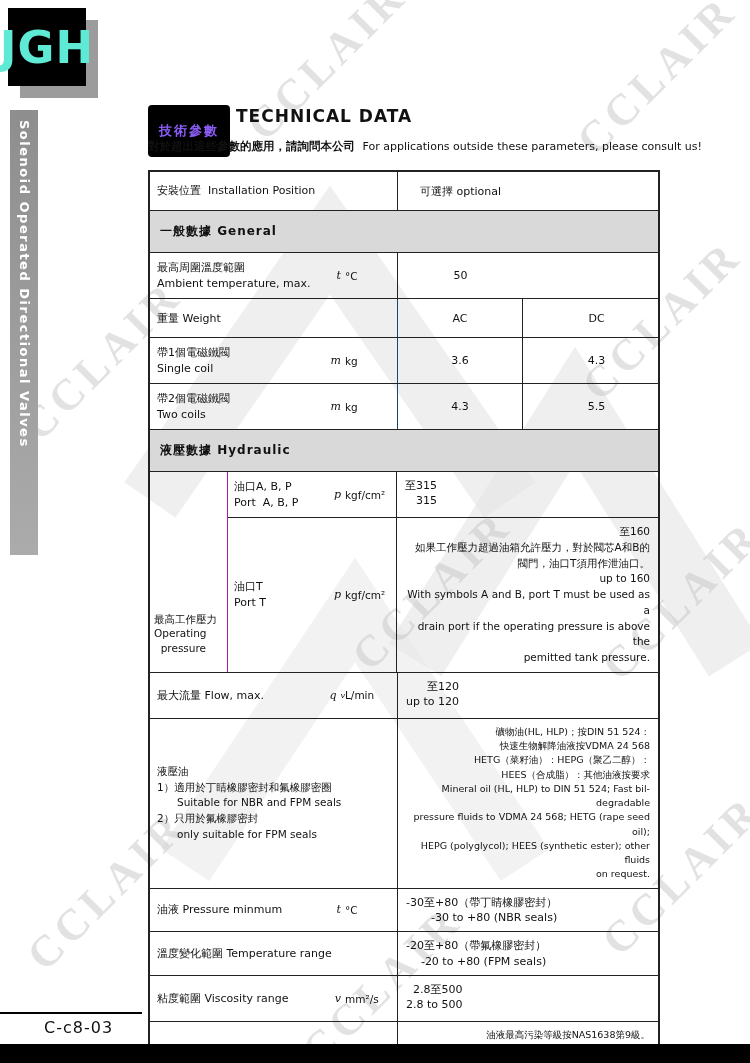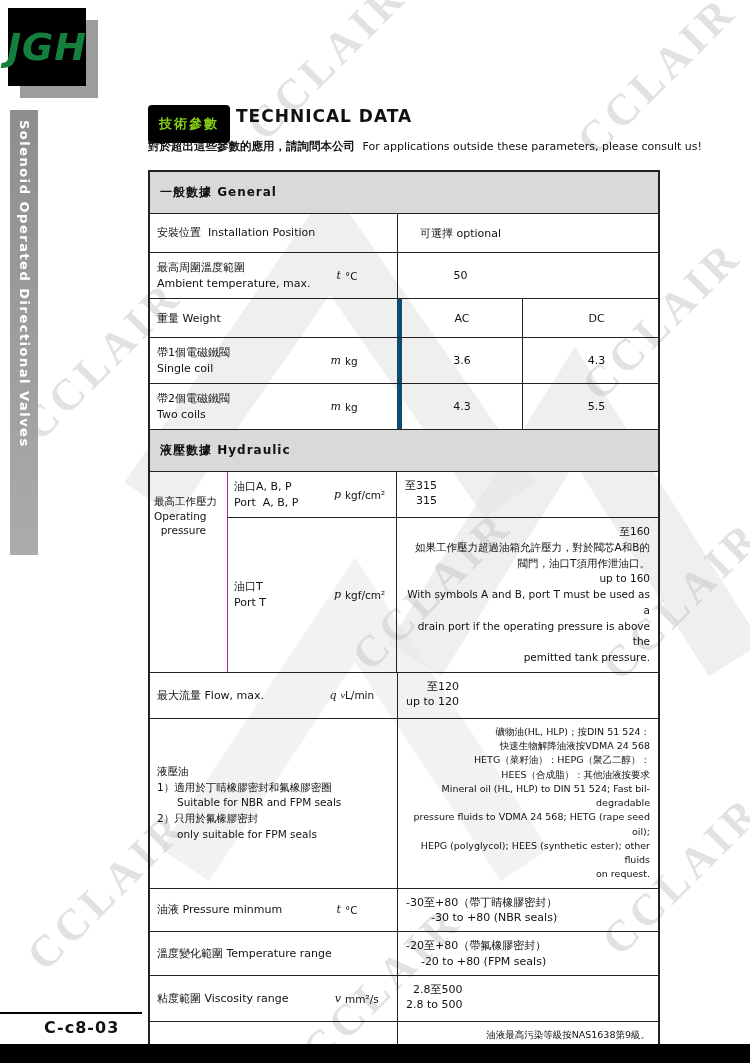--- a/index.html
+++ b/index.html
@@ -15,35 +15,35 @@
     font-family:"Liberation Serif", serif; font-weight:bold;
     font-size:44px; letter-spacing:5px; color:#c7c7c7; opacity:0.5;
     transform:rotate(-45deg);
   }
   
   .logo-shadow { position:absolute; left:20px; top:20px; width:78px; height:78px; background:#9c9c9c; z-index:3; }
   .logo {
     position:absolute; left:8px; top:8px; width:78px; height:78px; background:#000;
     z-index:4; display:flex; align-items:center; justify-content:center;
   }
-  .logo span { color:#15803d; font-weight:bold; font-size:38px; font-style:italic; letter-spacing:1px; }
+  .logo span { color:#5eead4; font-weight:bold; font-size:45px; letter-spacing:1px; }
   
   .sidebar {
     position:absolute; left:10px; top:110px; width:28px; height:445px; z-index:4;
     background:linear-gradient(180deg,#8e8e8e,#ababab);
     display:flex; justify-content:center;
   }
   .sidebar .vtext {
     writing-mode:vertical-rl; color:#fff; font-weight:bold; font-size:13px;
     letter-spacing:1.5px; padding-top:10px; white-space:nowrap;
   }
   
   .hdr-badge {
-    position:absolute; left:148px; top:105px; z-index:5; background:#000; color:#84cc16;
-    font-weight:bold; font-size:13px; padding:10px 11px; border-radius:4px; letter-spacing:2px;
+    position:absolute; left:148px; top:105px; z-index:5; background:#000; color:#8b5cf6;
+    font-weight:bold; font-size:13px; padding:17px 11px; border-radius:4px; letter-spacing:2px;
   }
   .hdr-title {
     position:absolute; left:236px; top:106px; z-index:5; font-weight:bold; font-size:17px;
     letter-spacing:1px; color:#111;
   }
   .hdr-sub { position:absolute; left:148px; top:139px; z-index:5; font-size:11px; }
   .hdr-sub .sub-zh { font-weight:bold; font-size:11.5px; margin-right:4px; }
   
   .table {
     position:absolute; left:148px; top:170px; width:512px; z-index:5;
@@ -53,36 +53,36 @@
   .trow:first-child { border-top:none; }
   .sec { background:#d9d9d9; font-weight:bold; font-size:12px; padding:12px 10px; min-height:40px; box-sizing:border-box; letter-spacing:1px; }
   .lbl { width:247px; box-sizing:border-box; padding:5px 4px 5px 7px; display:flex; align-items:center; }
   .lbl .ltext { flex:1; }
   .sym { font-family:"DejaVu Serif", serif; font-style:italic; font-size:11px; margin:0 4px 0 2px; }
   .symsub { font-family:"DejaVu Serif", serif; font-style:italic; font-size:8px; }
   .unit { width:48px; font-size:10.5px; text-align:left; }
   .pre { white-space:pre-wrap; line-height:1.4; }
   .val { flex:1; border-left:1px solid #222; display:flex; align-items:center; box-sizing:border-box; }
   .cell-half { width:125px; text-align:center; }
-  .v1 { flex:none; width:125px; border-left:5px solid #0c4a6e; display:flex; align-items:center; justify-content:center; box-sizing:border-box; }
+  .v1 { flex:none; width:125px; border-left:1px solid #0c4a6e; display:flex; align-items:center; justify-content:center; box-sizing:border-box; }
   .v2 { flex:1; border-left:1px solid #222; display:flex; align-items:center; justify-content:center; box-sizing:border-box;padding-left:12px; }
   .val-text { justify-content:flex-start; padding:6px 8px; align-items:flex-start; text-align:right; }
   .small { font-size:9.5px; line-height:1.5; }
   .mid { font-size:10.5px; line-height:1.5; }
-  .grp { width:77px; box-sizing:border-box; padding:22px 4px; display:flex; align-items:flex-start; font-size:10.5px; }
+  .grp { width:77px; box-sizing:border-box; padding:16px 4px; display:flex; align-items:flex-end; font-size:10.5px; }
   .grp-right { flex:1; display:flex; flex-direction:column; border-left:1px solid #a21caf; }
   .subrow { display:flex; flex:1; }
   .subrow + .subrow { border-top:1px solid #222; }
   .sublbl { width:168px; box-sizing:border-box; padding:5px 3px 5px 6px; display:flex; align-items:center; }
   .sublbl .ltext { flex:1; }
   .subval { flex:1; border-left:1px solid #222; box-sizing:border-box; display:flex; }
   .minh38 { min-height:38px; } .minh40 { min-height:40px; } .minh44 { min-height:45px; }
   
   .footer-rule { position:absolute; left:0; top:1012px; width:142px; height:2px; background:#000; z-index:5; }
-  .footer-code { position:absolute; left:44px; top:1018px; font-size:16px; font-weight:bold; z-index:5; letter-spacing:1px; }
+  .footer-code { position:absolute; left:44px; top:1018px; font-size:16px; font-weight:normal; z-index:5; letter-spacing:1px; }
   .bottom-bar { position:absolute; left:0; top:1044px; width:750px; height:19px; background:#000; z-index:5; }
 </style>
 </head>
 <body>
 
 <div class="page">
 
   <svg class="chevrons" width="750" height="1063">
     <polyline points="150,500 330,240 510,500" stroke="#e4e4e4" stroke-width="62" fill="none" opacity="0.6"></polyline>
     <polyline points="415,660 575,405 735,660" stroke="#e4e4e4" stroke-width="62" fill="none" opacity="0.6"></polyline>
@@ -110,30 +110,30 @@
 
   <div class="hdr-badge">技術參數</div>
   <div class="hdr-title">TECHNICAL DATA</div>
   <div class="hdr-sub">
     <span class="sub-zh">對於超出這些參數的應用，請詢問本公司</span>
     <span class="sub-en">For applications outside these parameters, please consult us!</span>
   </div>
 
   <div class="table">
 
-    <div class="trow sec">一般數據  General</div>
-
     <div class="trow minh38">
       <div class="lbl">
         <div class="ltext pre">安裝位置  Installation Position</div>
       </div>
       <div class="val">
         <span class="cell-half">可選擇  optional</span>
       </div>
     </div>
+
+    <div class="trow sec">一般數據  General</div>
 
     <div class="trow minh44">
       <div class="lbl">
         <div class="ltext pre">最高周圍溫度範圍
 Ambient temperature, max.</div>
         <span class="sym">t</span>
         <span class="unit">°C</span>
       </div>
       <div class="val">
         <span class="cell-half">50</span>

